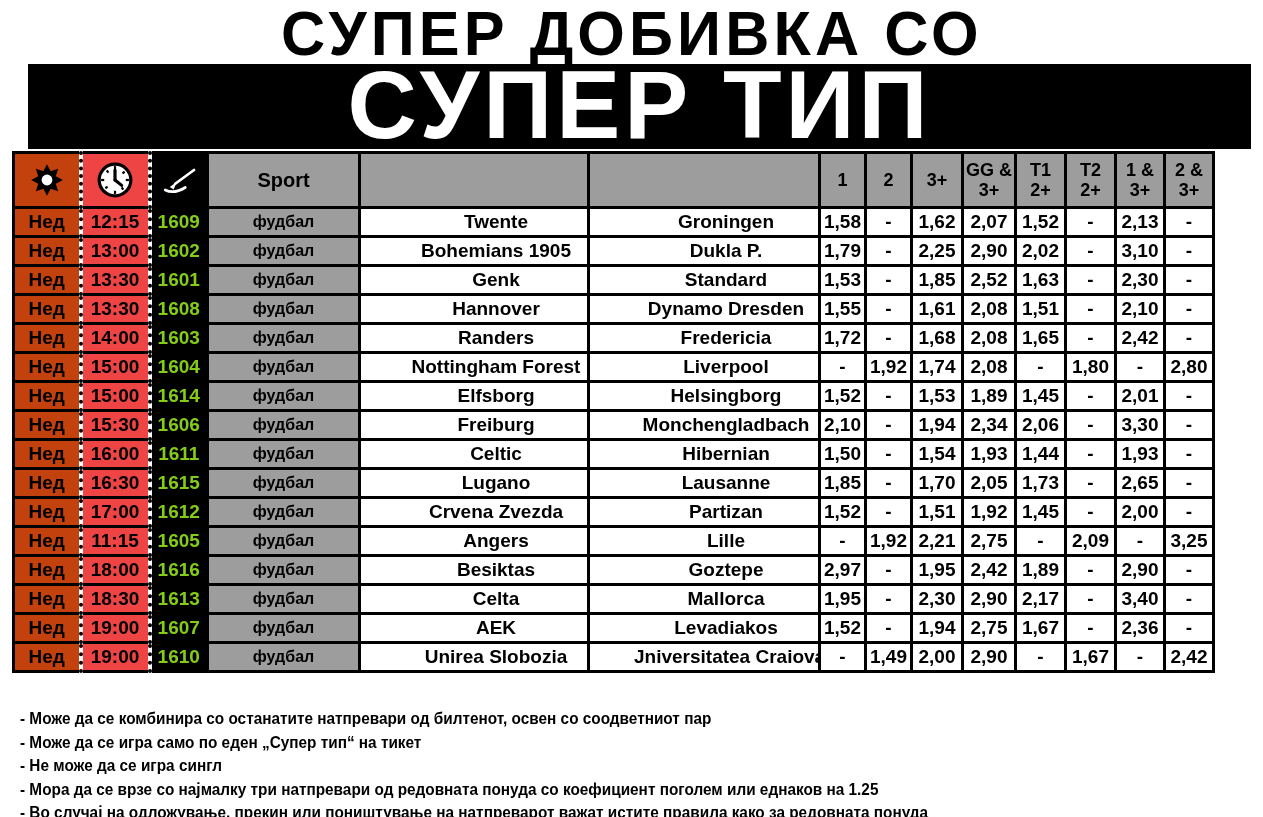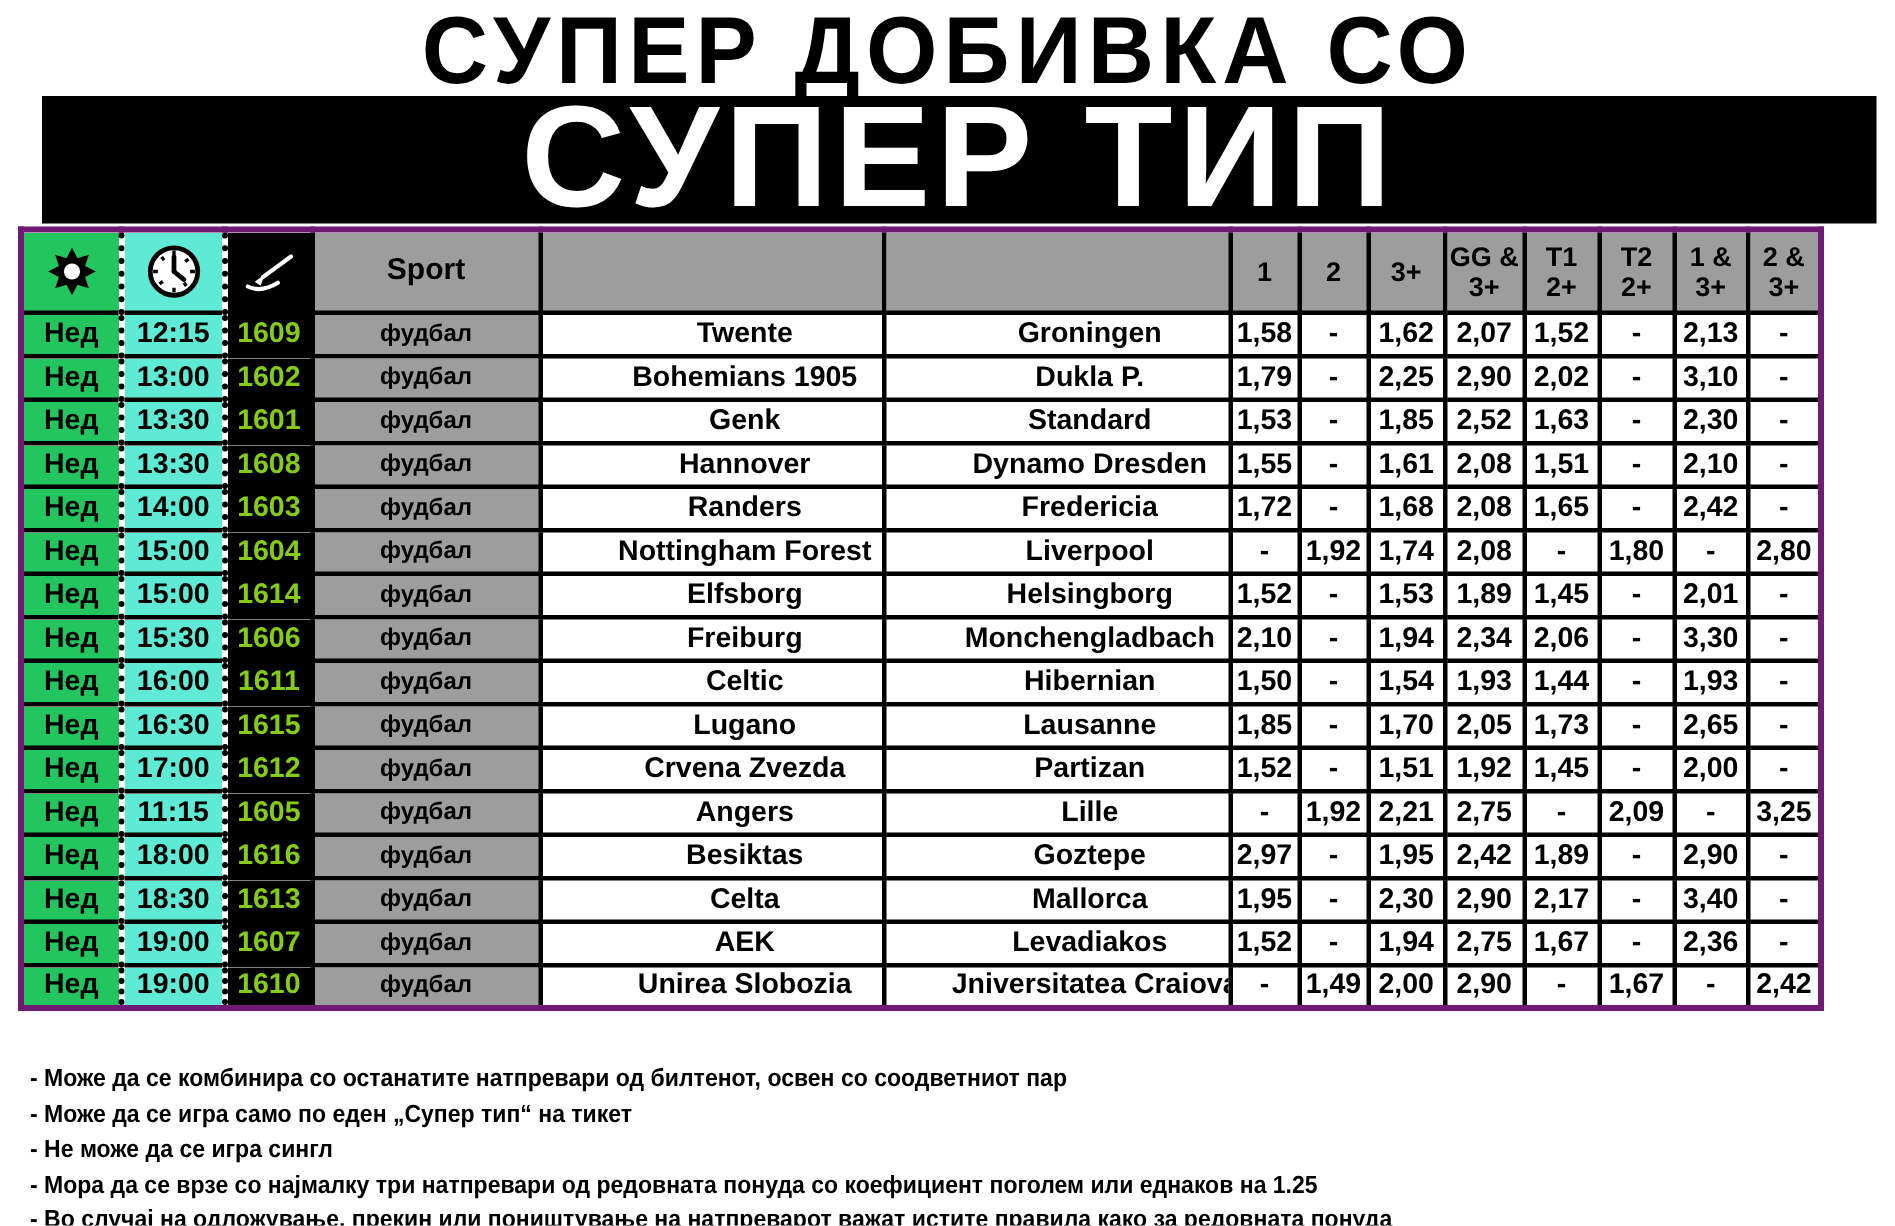--- a/index.html
+++ b/index.html
@@ -27,32 +27,32 @@
   }
   .banner span {
     color: #fff; font-size: 96px; font-weight: bold; letter-spacing: 4px;
     line-height: 1; transform: translateY(-2px); white-space: nowrap;
   }
 
   
   table.odds {
     margin: 2px 12px 0 12px; width: 1132px;
     border-collapse: collapse; table-layout: fixed;
-    border: 4px solid #701a75;
+    border: 1px solid #701a75;
   }
   .odds th, .odds td {
     border: 3px solid #000; padding: 0;
     text-align: center; vertical-align: middle;
     font-weight: bold; overflow: hidden; white-space: nowrap;
   }
   .odds thead tr { height: 55px; }
   .odds tbody tr { height: 29px; }
 
-  .c-day  { background: #22c55e; }
-  .c-time { background: #5eead4; border-left: 4px dotted #000 !important; border-right: 4px dotted #000 !important; }
+  .c-day  { background: #c2410c; }
+  .c-time { background: #ef4444; border-left: 4px dotted #000 !important; border-right: 4px dotted #000 !important; }
   .c-code { background: #000; color: #84cc16; }
   th.c-sport, td.c-sport { background: #9d9d9d; }
   th.c-team { background: #9d9d9d; }
   td.c-team { background: #fff; font-size: 19px; padding-left: 44px; }
   th.c-odd  { background: #9d9d9d; font-size: 18px; }
   td.c-odd  { background: #fff; font-size: 19px; }
   td.c-day, td.c-time { font-size: 19px; }
   td.c-code { font-size: 19px; }
   td.c-sport { font-size: 16px; }
   th.c-sport { font-size: 20px; }

